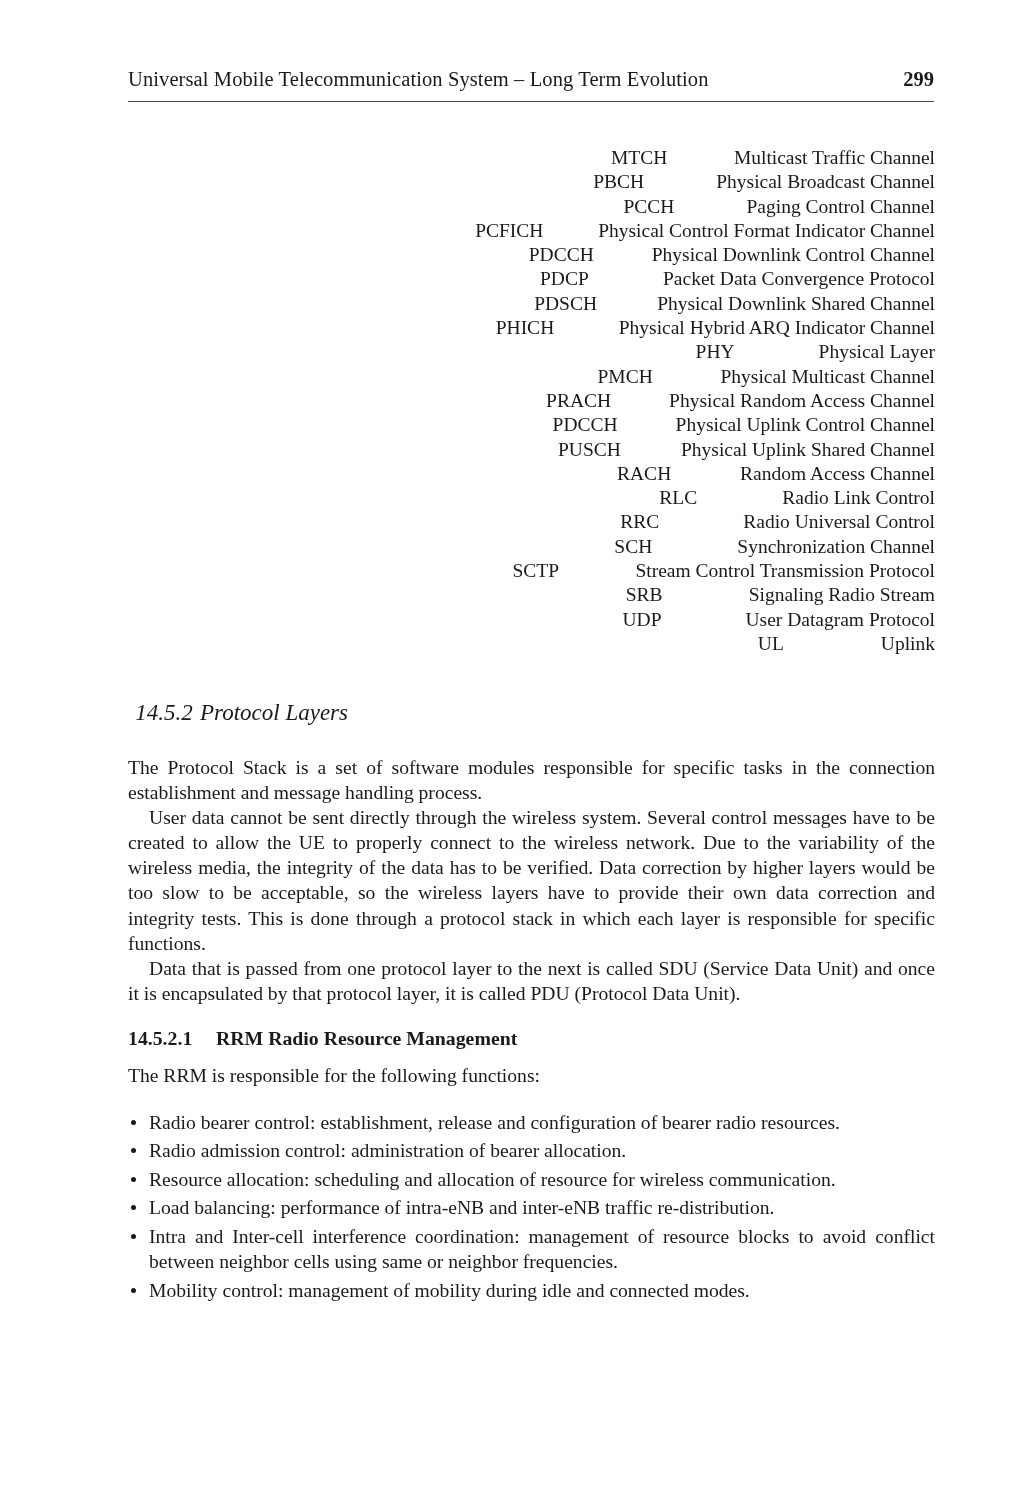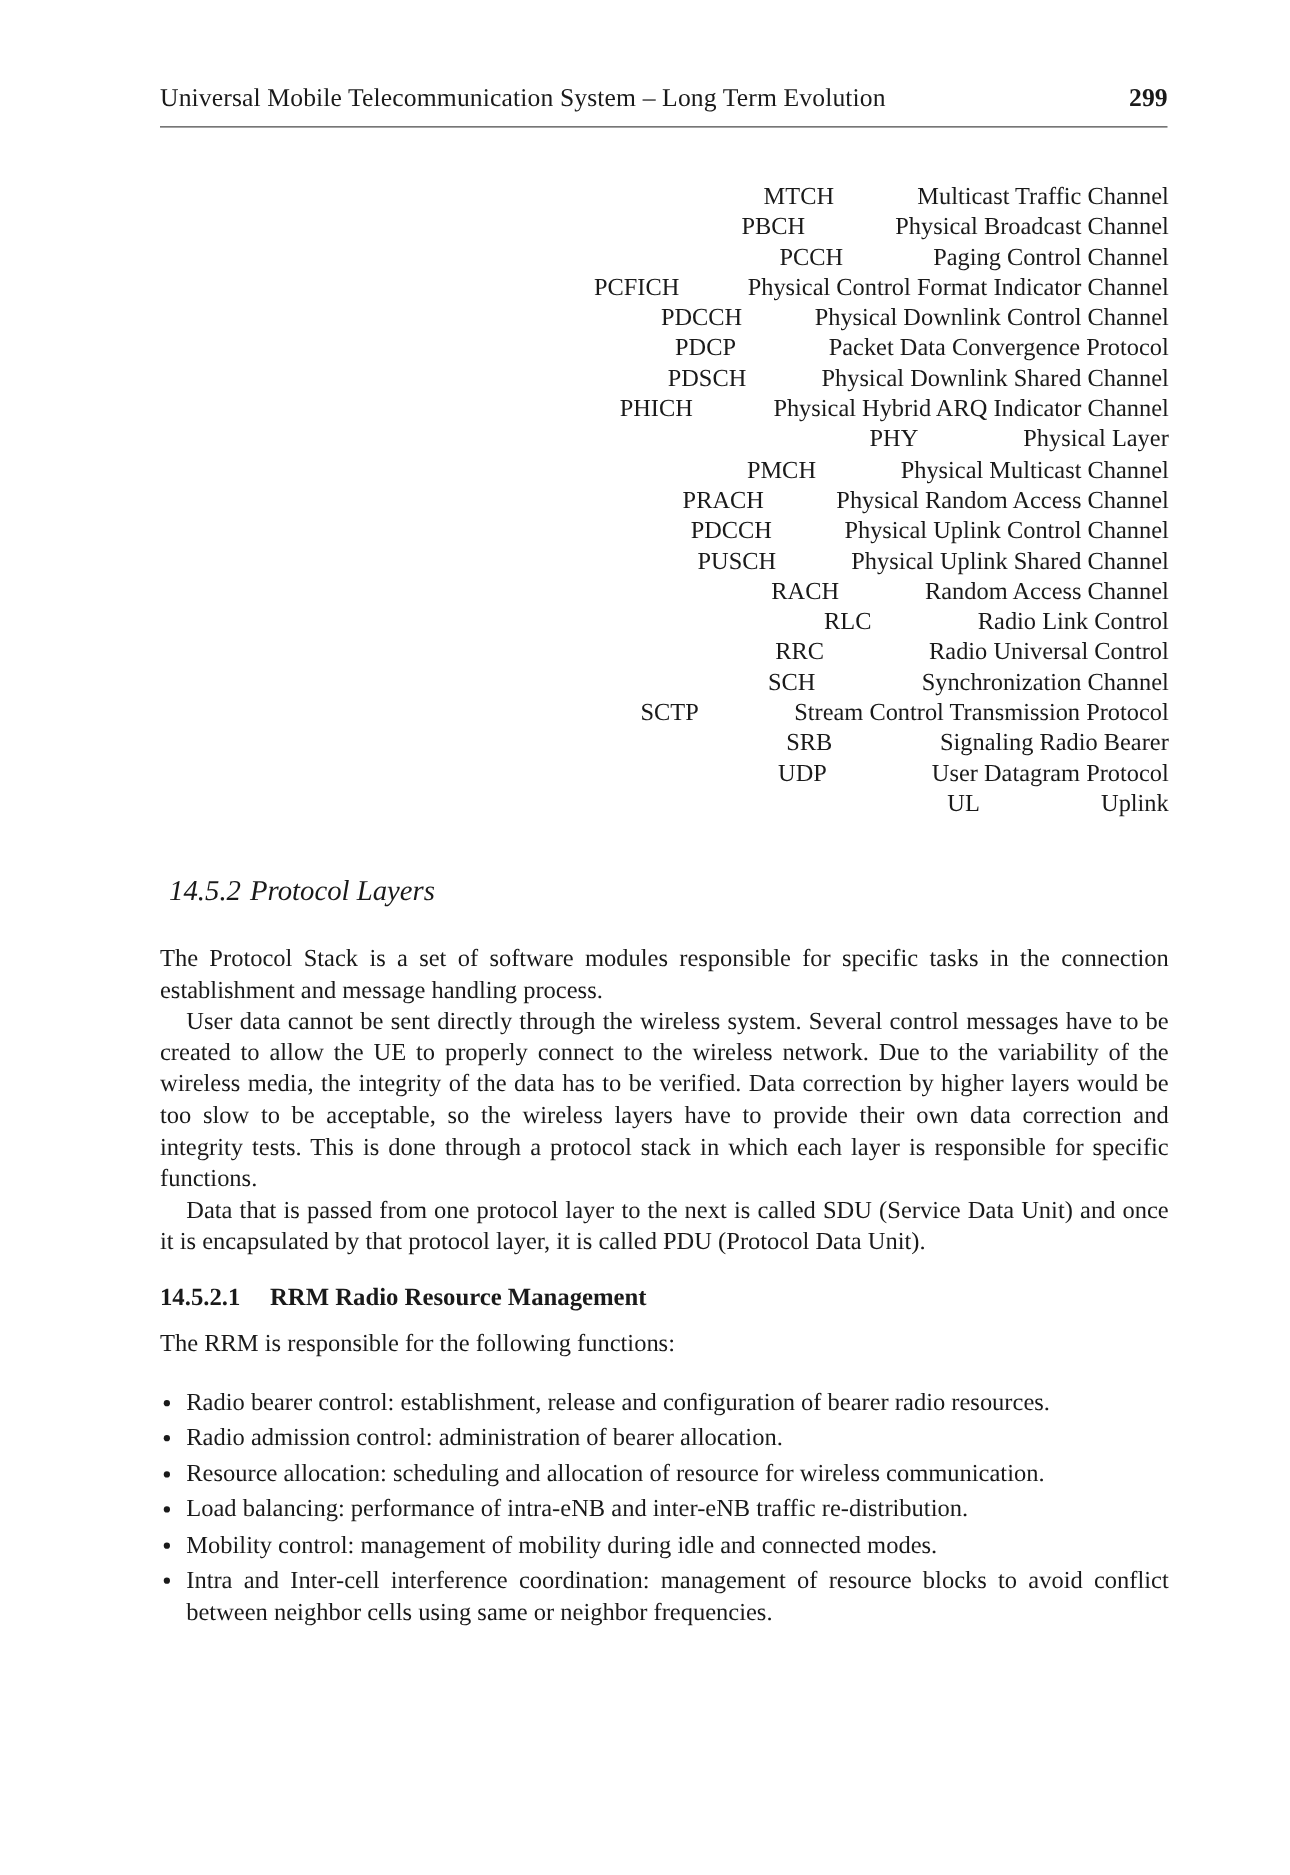--- a/index.html
+++ b/index.html
@@ -246,21 +246,21 @@
     <div class="abbr-row">
       <span class="abbr-term">SCH</span>
       <span class="abbr-def">Synchronization Channel</span>
     </div>
     <div class="abbr-row">
       <span class="abbr-term">SCTP</span>
       <span class="abbr-def">Stream Control Transmission Protocol</span>
     </div>
     <div class="abbr-row">
       <span class="abbr-term">SRB</span>
-      <span class="abbr-def">Signaling Radio Bearer</span>
+      <span class="abbr-def">Signaling Radio Stream</span>
     </div>
     <div class="abbr-row">
       <span class="abbr-term">UDP</span>
       <span class="abbr-def">User Datagram Protocol</span>
     </div>
     <div class="abbr-row">
       <span class="abbr-term">UL</span>
       <span class="abbr-def">Uplink</span>
     </div>
   </div>
@@ -293,21 +293,21 @@
     <li class="bullet-item">
       <span class="bullet-dot"></span>
       <span class="bullet-text">Resource allocation: scheduling and allocation of resource for wireless communication.</span>
     </li>
     <li class="bullet-item">
       <span class="bullet-dot"></span>
       <span class="bullet-text">Load balancing: performance of intra-eNB and inter-eNB traffic re-distribution.</span>
     </li>
     <li class="bullet-item">
       <span class="bullet-dot"></span>
+      <span class="bullet-text">Intra and Inter-cell interference coordination: management of resource blocks to avoid conflict between neighbor cells using same or neighbor frequencies.</span>
+    </li>
+    <li class="bullet-item">
+      <span class="bullet-dot"></span>
       <span class="bullet-text">Mobility control: management of mobility during idle and connected modes.</span>
     </li>
-    <li class="bullet-item">
-      <span class="bullet-dot"></span>
-      <span class="bullet-text">Intra and Inter-cell interference coordination: management of resource blocks to avoid conflict between neighbor cells using same or neighbor frequencies.</span>
-    </li>
   </ul>
 
 </div>
 
 </body></html>

